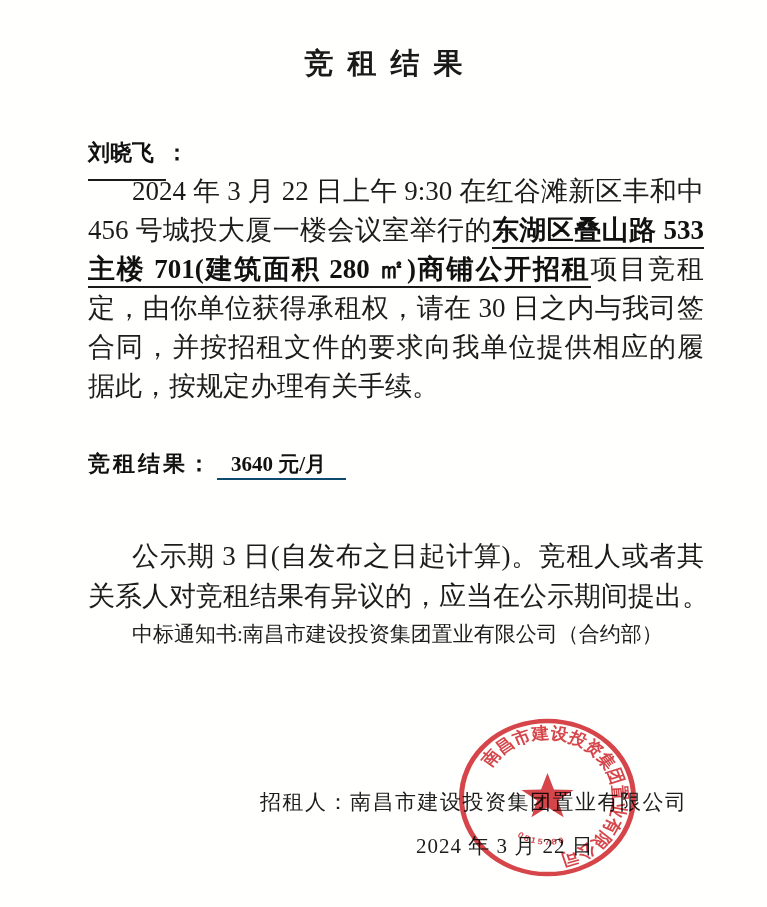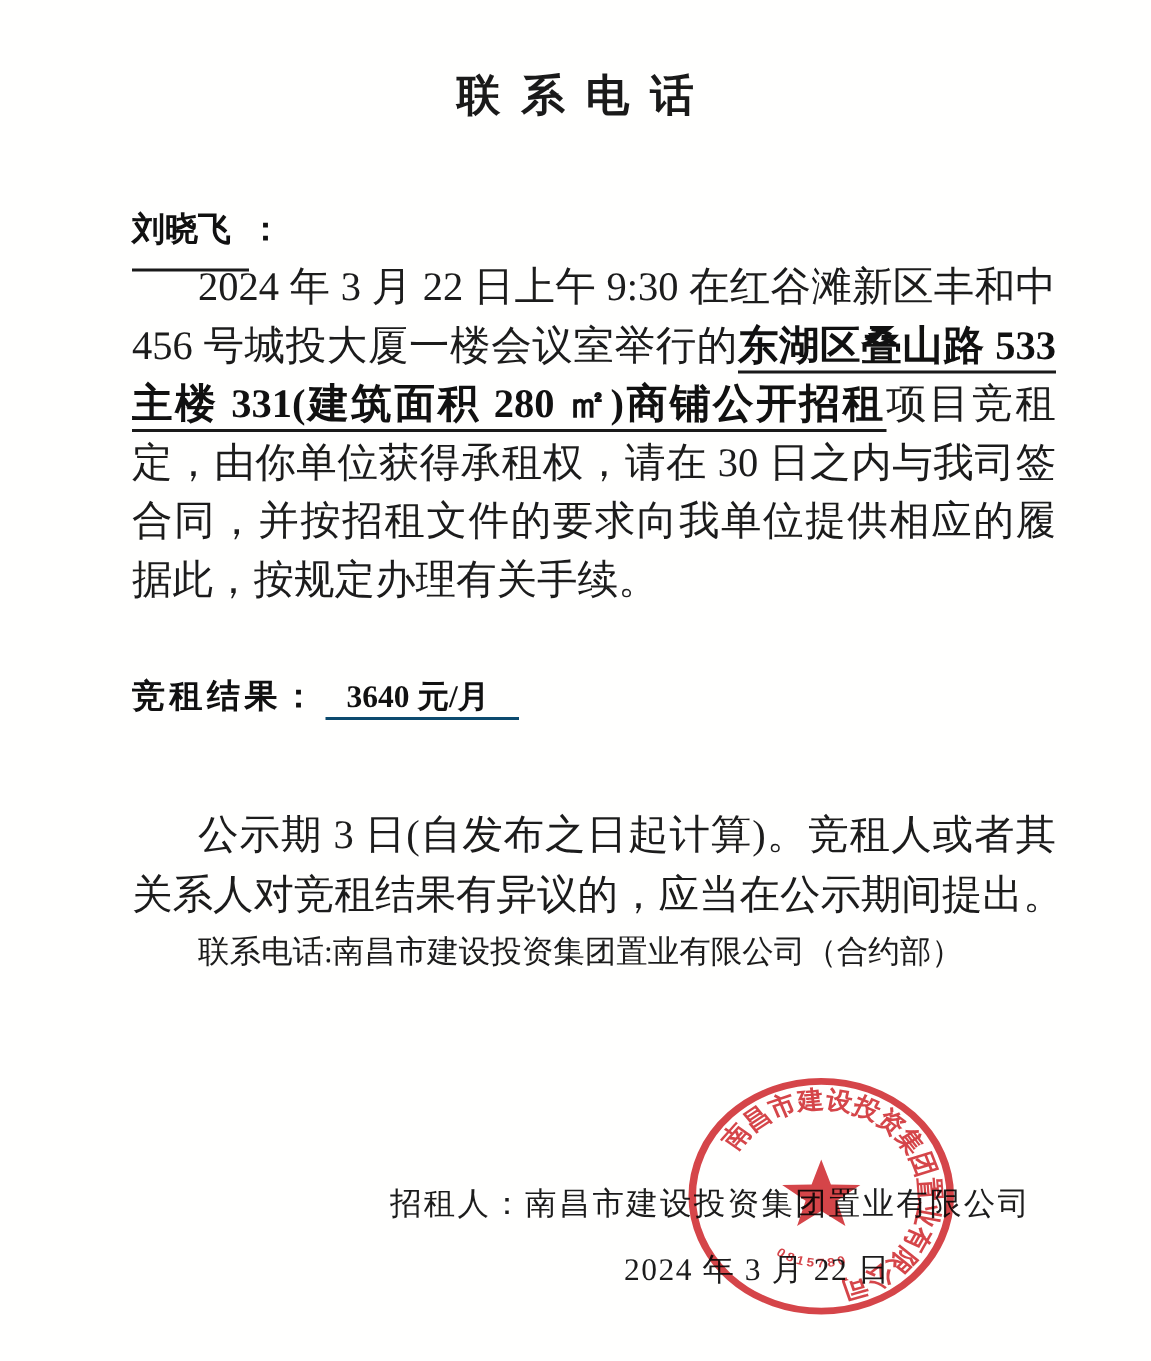--- a/index.html
+++ b/index.html
@@ -68,45 +68,45 @@
     mix-blend-mode:multiply;
     pointer-events:none;
   }
   .stamp svg { width:100%; height:100%; display:block; }
 </style>
 </head>
 <body>
 
 <div class="page">
 
-  <div class="doc-title">联系电话</div>
+  <div class="doc-title">竞租结果</div>
 
   <div class="addressee">
     <span class="name-u">刘晓飞</span><span>：</span>
   </div>
 
   <div class="para para1">
     <div class="line jline indent"><span>2024 年 3 月 22 日上午 9:30 在红谷滩新区丰和中大道</span><span class="bu"></span><span></span></div>
     <div class="line jline"><span>456 号城投大厦一楼会议室举行的</span><span class="bu">东湖区叠山路 533 号原民</span><span></span></div>
-    <div class="line jline"><span></span><span class="bu">主楼 331(建筑面积 280 ㎡)商铺公开招租</span><span>项目竞租会，经评</span></div>
+    <div class="line jline"><span></span><span class="bu">主楼 701(建筑面积 280 ㎡)商铺公开招租</span><span>项目竞租会，经评</span></div>
     <div class="line jline"><span>定，由你单位获得承租权，请在 30 日之内与我司签订租赁</span><span class="bu"></span><span></span></div>
     <div class="line jline"><span>合同，并按招租文件的要求向我单位提供相应的履约保证。</span><span class="bu"></span><span></span></div>
     <div class="line"><span>据此，按规定办理有关手续。</span></div>
   </div>
 
   <div class="result-row">
     <span class="result-label">竞租结果：</span><span class="result-value">3640 元/月</span>
   </div>
 
   <div class="para notice">
     <div class="line jline indent"><span>公示期 3 日(自发布之日起计算)。竞租人或者其他利害</span></div>
     <div class="line"><span>关系人对竞租结果有异议的，应当在公示期间提出。</span></div>
   </div>
 
-  <div class="info-line supervisor">联系电话:南昌市建设投资集团置业有限公司（合约部）</div>
+  <div class="info-line supervisor">中标通知书:南昌市建设投资集团置业有限公司（合约部）</div>
 
   <div class="signature">
     <span>招租人：</span><span>南昌市建设投资集团置业有限公司</span>
   </div>
 
   <div class="issue-date">2024 年 3 月 22 日</div>
 
   <div class="stamp">
     <svg viewBox="0 0 200 200" preserveAspectRatio="none">
       <defs>

